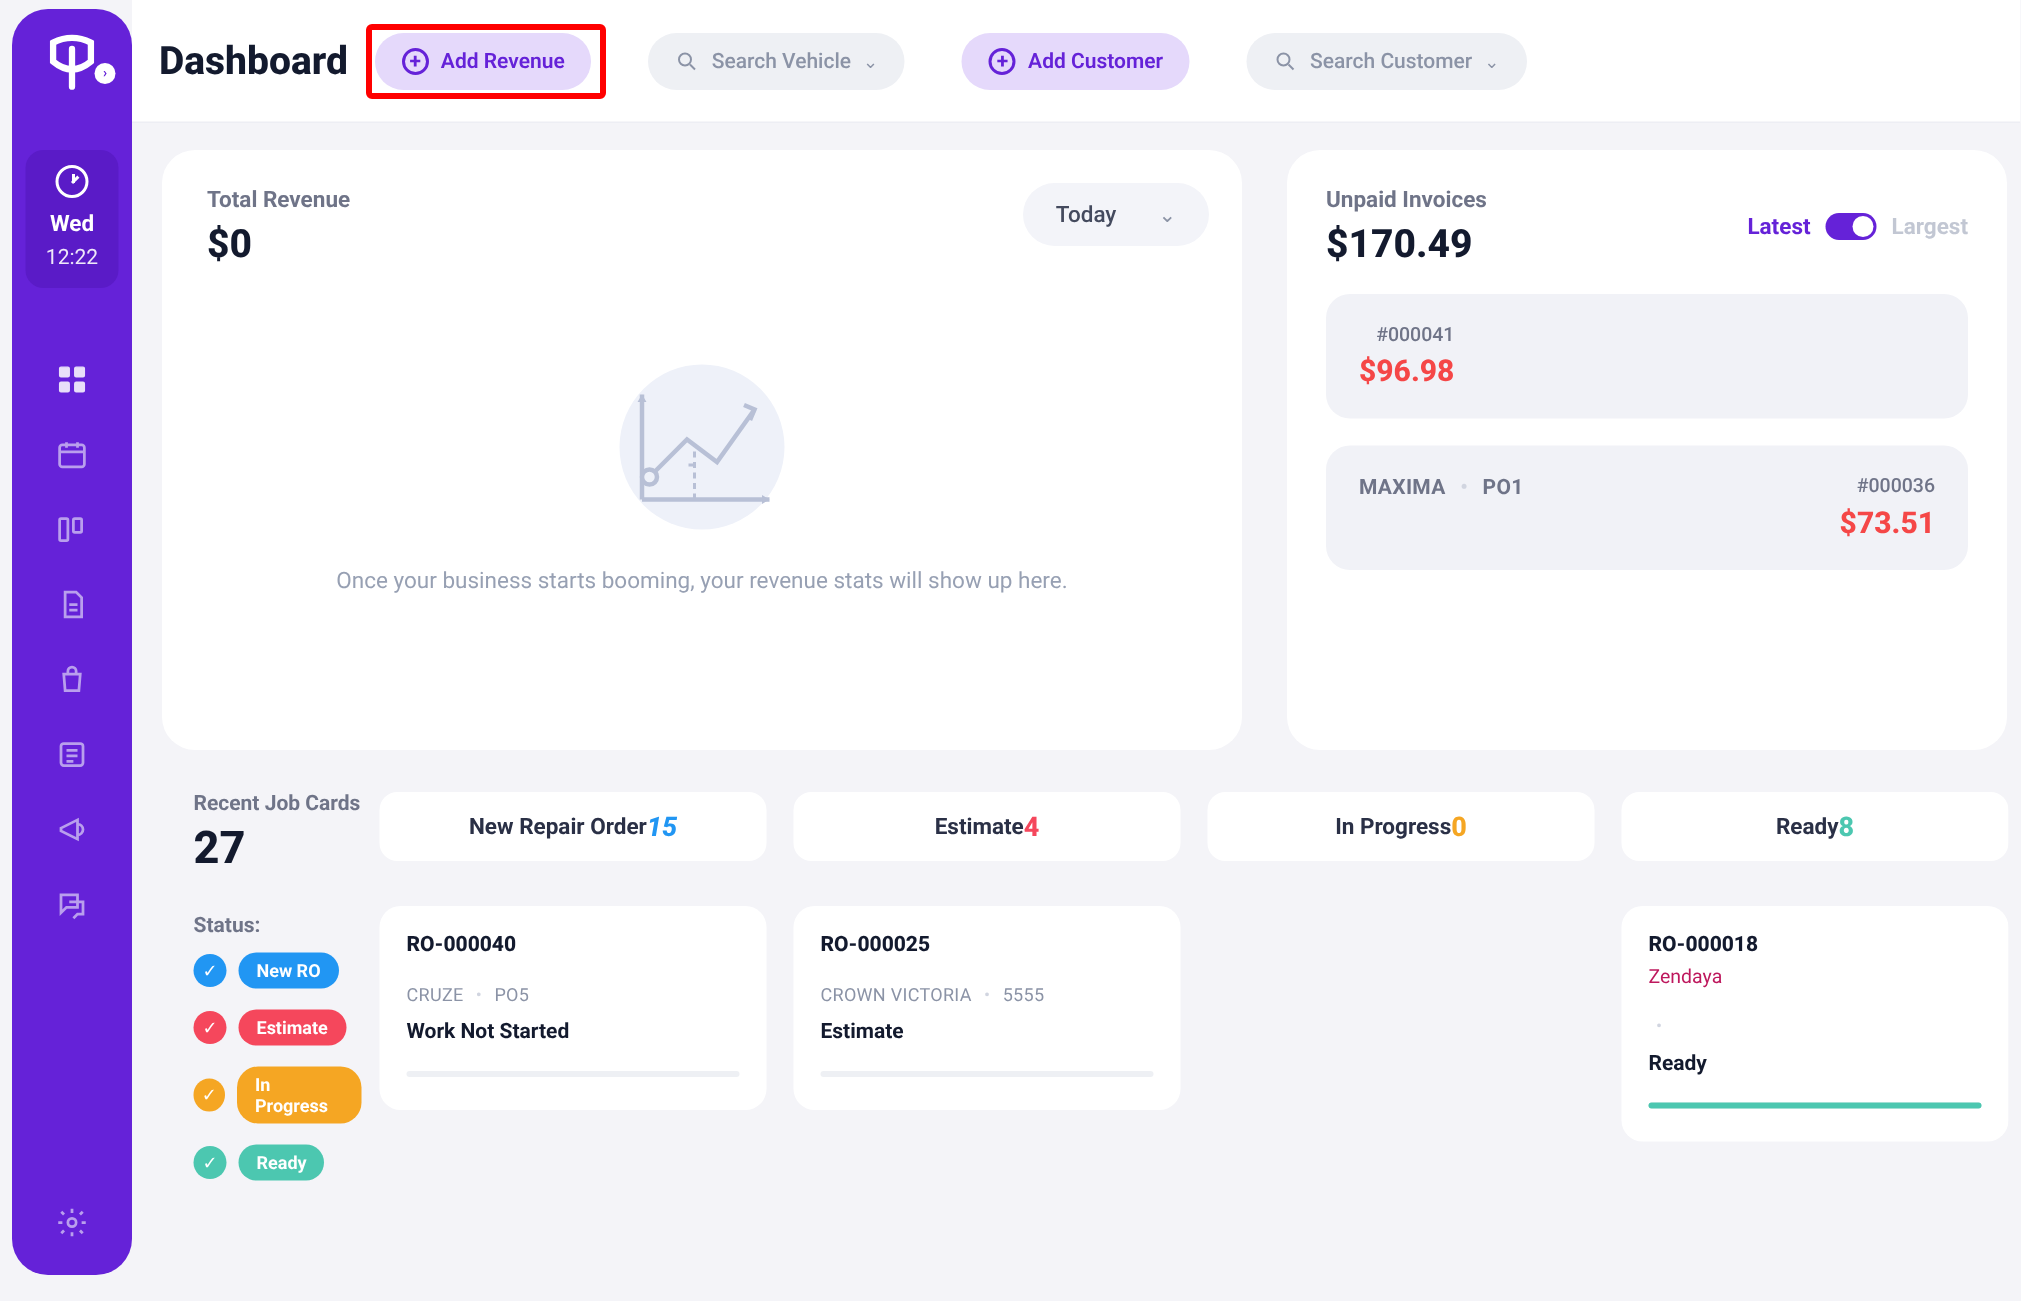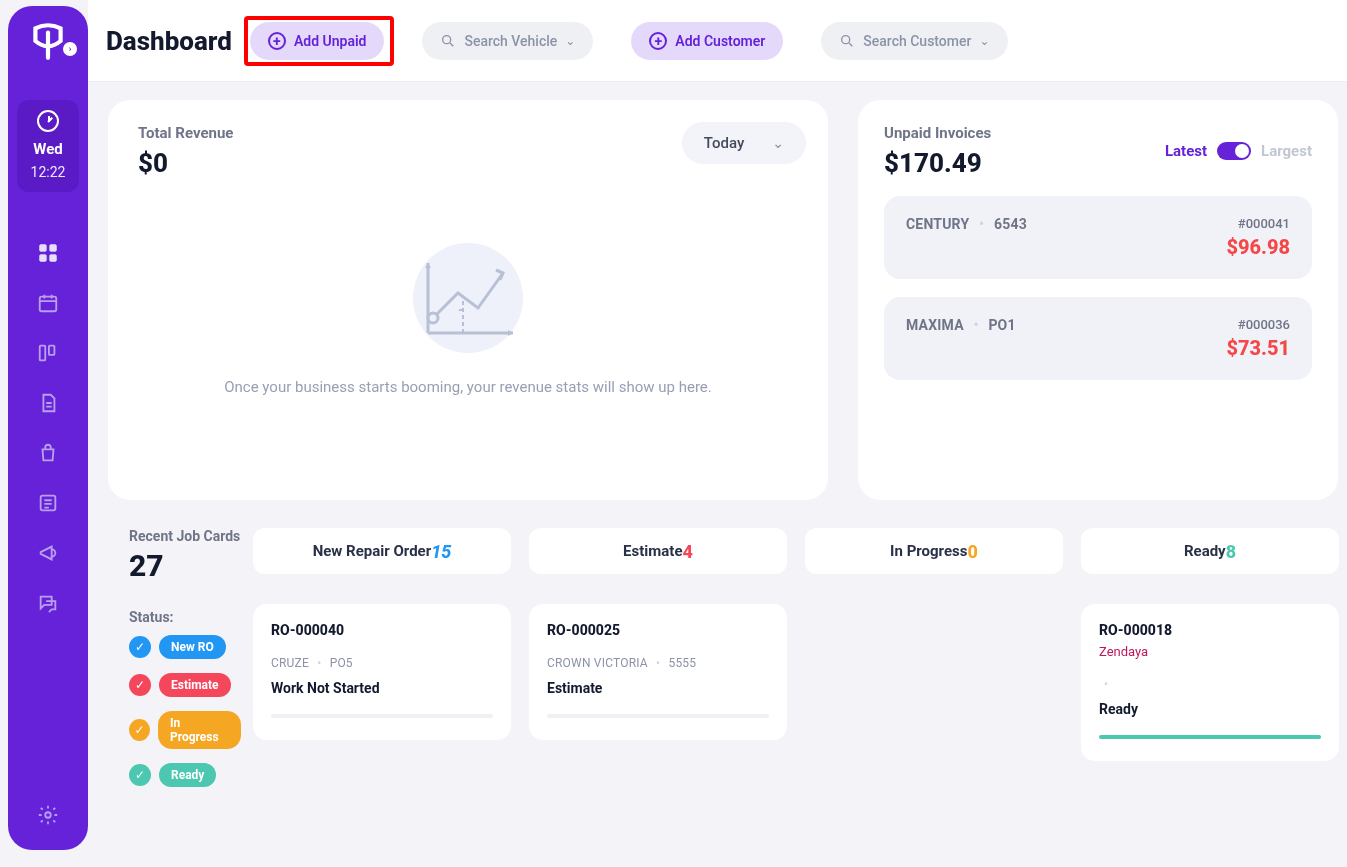--- a/index.html
+++ b/index.html
@@ -203,21 +203,21 @@
         </svg>
       </div>
   </div>
 </div>
 
 <div class="header">
   <div class="page-title">Dashboard</div>
   <div class="highlight-box">
     <div class="pill purple">
       <span class="plus-circ">+</span>
-      <span>Add Unpaid</span>
+      <span>Add Revenue</span>
     </div>
   </div>
   <div style="width:12px"></div>
   <div class="pill gray">
     <svg class="mag" viewBox="0 0 24 24">
         <circle cx="10" cy="10" r="6" stroke="#8b93a6" stroke-width="2" fill="none"></circle>
         <path d="M15 15l5 5" stroke="#8b93a6" stroke-width="2"></path>
       </svg>
     <span>Search Vehicle</span>
     <span class="chev-d">⌄</span>
@@ -269,25 +269,20 @@
           <div class="big-num">$170.49</div>
         </div>
         <div class="toggle-grp">
           <span class="latest">Latest</span>
           <div class="switch"></div>
           <span class="largest">Largest</span>
         </div>
       </div>
 
       <div class="inv-item">
-        <div class="inv-left">
-          <span>CENTURY</span>
-          <span class="dot">•</span>
-          <span>6543</span>
-        </div>
         <div class="inv-right">
           <div class="inv-no">#000041</div>
           <div class="inv-amt">$96.98</div>
         </div>
       </div>
       <div class="inv-item">
         <div class="inv-left">
           <span>MAXIMA</span>
           <span class="dot">•</span>
           <span>PO1</span>

